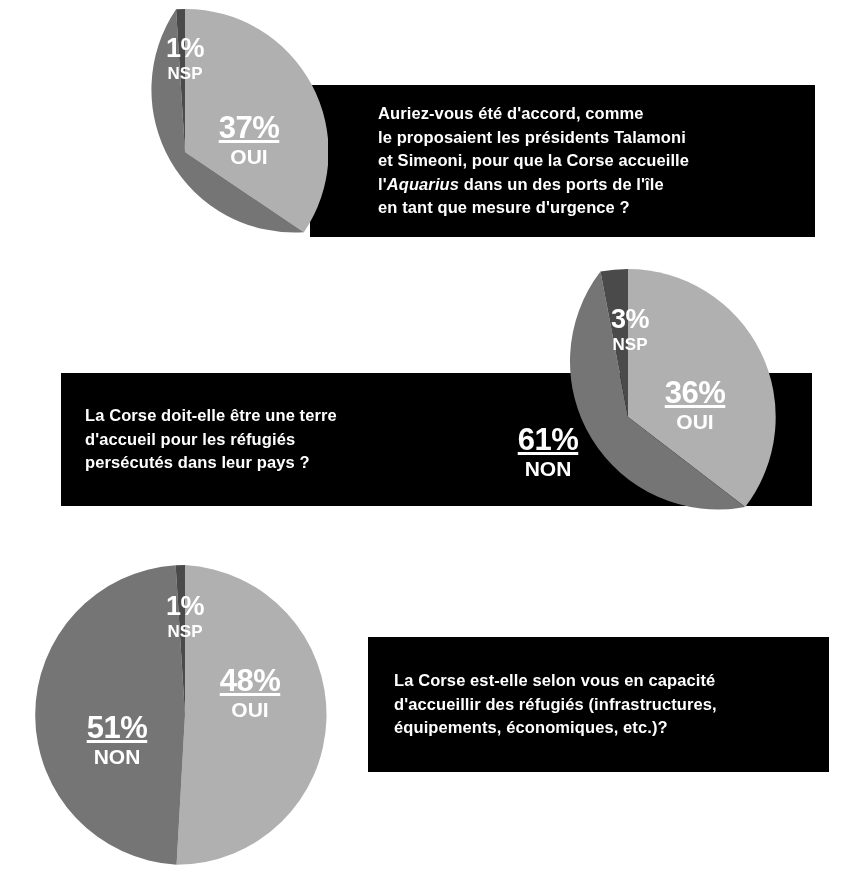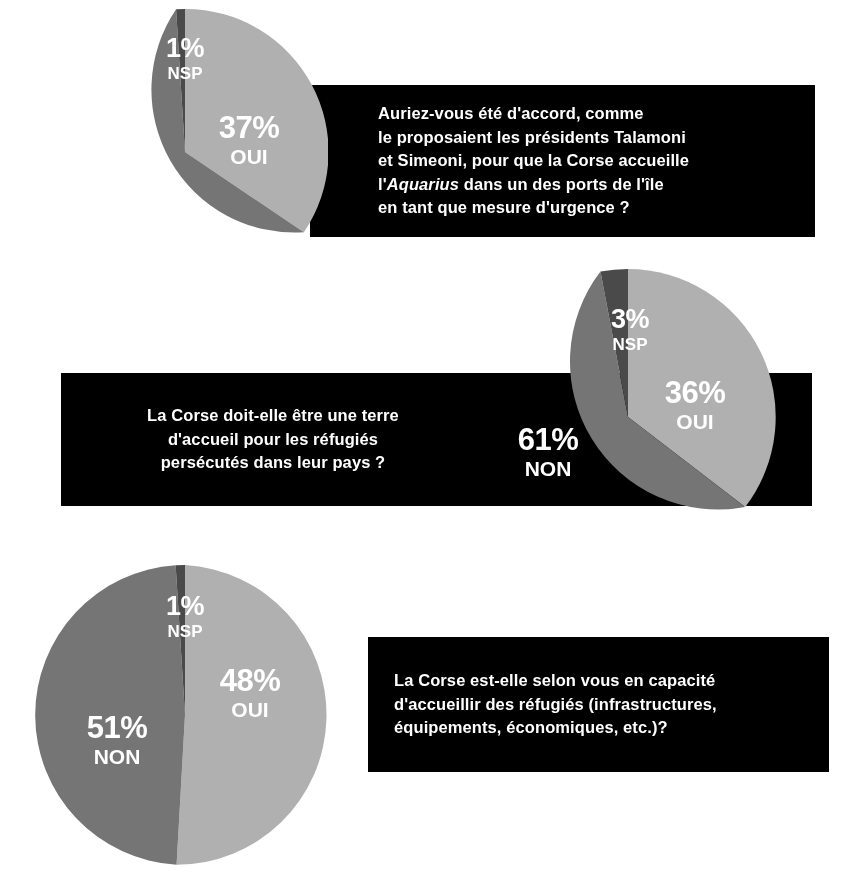--- a/index.html
+++ b/index.html
@@ -37,21 +37,21 @@
     white-space: pre-line;
   }
   .question-text em {
     font-style: italic;
   }
 
   #question-box-1 { left: 310px; top: 85px;  width: 505px; height: 152px; }
   #question-box-1 .question-text { padding-left: 68px; text-align: left; }
 
   #question-box-2 { left: 61px;  top: 373px; width: 751px; height: 133px; }
-  #question-box-2 .question-text { width: 420px; text-align: center; padding-left: 2px; }
+  #question-box-2 .question-text { width: 420px; text-align: left; padding-left: 24px; }
 
   #question-box-3 { left: 352px; top: 637px; width: 461px; height: 135px; margin-left: 16px; }
   #question-box-3 .question-text { padding-left: 26px; text-align: left; }
 
   
   .pie-wrap {
     position: absolute;
   }
   .pie-wrap svg { display: block; }
 
@@ -68,21 +68,21 @@
     font-family: "Liberation Sans", sans-serif;
     font-weight: bold;
     letter-spacing: -0.5px;
   }
   .slice-name {
     display: block;
     font-family: "Liberation Sans", sans-serif;
     font-weight: bold;
     margin-top: 3px;
   }
-  .sz-big .slice-pct  { font-size: 31px; }
+  .sz-big .slice-pct  { font-size: 31px; text-decoration: underline; }
   .sz-big .slice-name { font-size: 21px; }
   .sz-sm  .slice-pct  { font-size: 27px; }
   .sz-sm  .slice-name { font-size: 17px; }
 </style>
 </head>
 <body>
 
 <div id="infographic">
 
   <div class="question-box" id="question-box-1">

